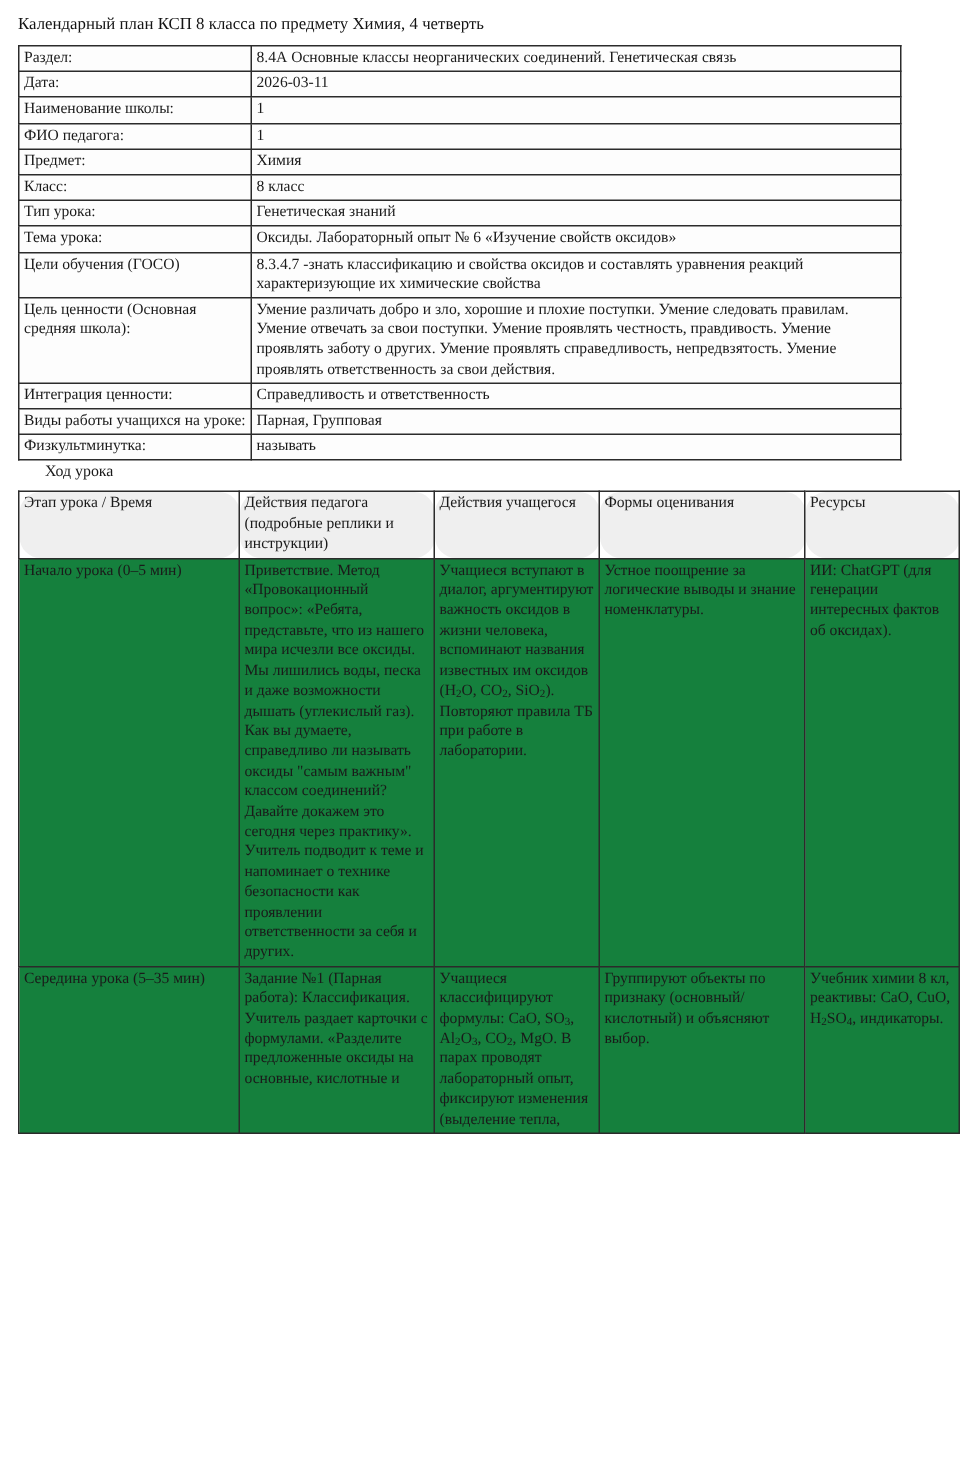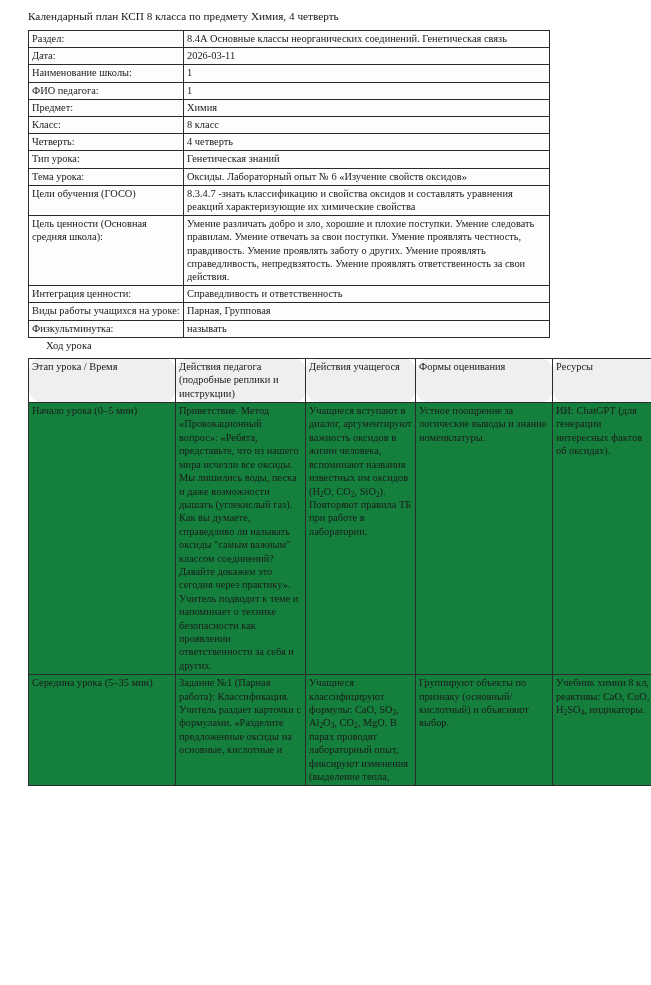--- a/index.html
+++ b/index.html
@@ -11,34 +11,34 @@
     width: 651px;
     height: 985px;
     overflow: hidden;
     font-family: "Liberation Serif", "DejaVu Serif", serif;
     color: #1a1a1a;
   }
   .page {
     width: 651px;
     height: 985px;
     box-sizing: border-box;
-    padding: 9px 12px 0 28px;
+    padding: 9px 12px 0 12px;
     position: relative;
   }
   .doc-title {
     font-size: 11.2px;
     line-height: 15px;
     margin: 0 0 6px 0;
     font-weight: normal;
     color: #141414;
     letter-spacing: 0.02px;
   }
   table {
     border-collapse: collapse;
-    width: 522px;
+    width: 589px;
     table-layout: fixed;
   }
   table.meta-table td {
     border: 1px solid #2b2b2b;
     padding: 1px 3px 2px 3px;
     font-size: 10.4px;
     line-height: 13.2px;
     vertical-align: top;
     background: #fdfdfd;
     word-wrap: break-word;
@@ -119,24 +119,20 @@
       </tr>
       <tr>
         <td class="label-cell">Предмет:</td>
         <td>Химия</td>
       </tr>
       <tr>
         <td class="label-cell">Класс:</td>
         <td>8 класс</td>
       </tr>
       <tr>
-        <td class="label-cell">Четверть:</td>
-        <td>4 четверть</td>
-      </tr>
-      <tr>
         <td class="label-cell">Тип урока:</td>
         <td>Генетическая знаний</td>
       </tr>
       <tr>
         <td class="label-cell">Тема урока:</td>
         <td>Оксиды. Лабораторный опыт № 6 «Изучение свойств оксидов»</td>
       </tr>
       <tr>
         <td class="label-cell">Цели обучения (ГОСО)</td>
         <td>8.3.4.7 -знать классификацию и свойства оксидов и составлять уравнения реакций характеризующие их химические свойства</td>

